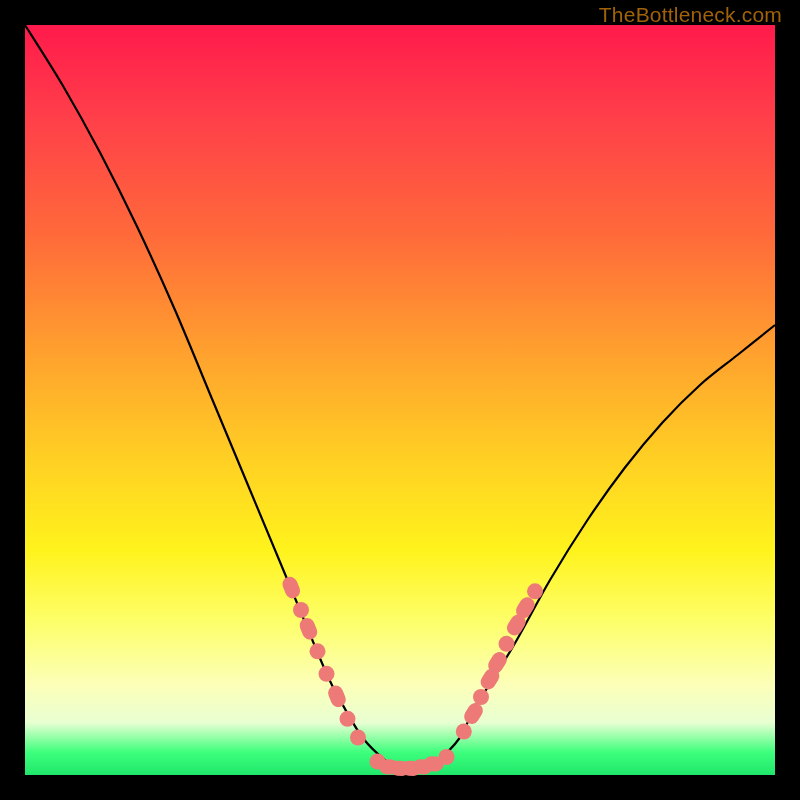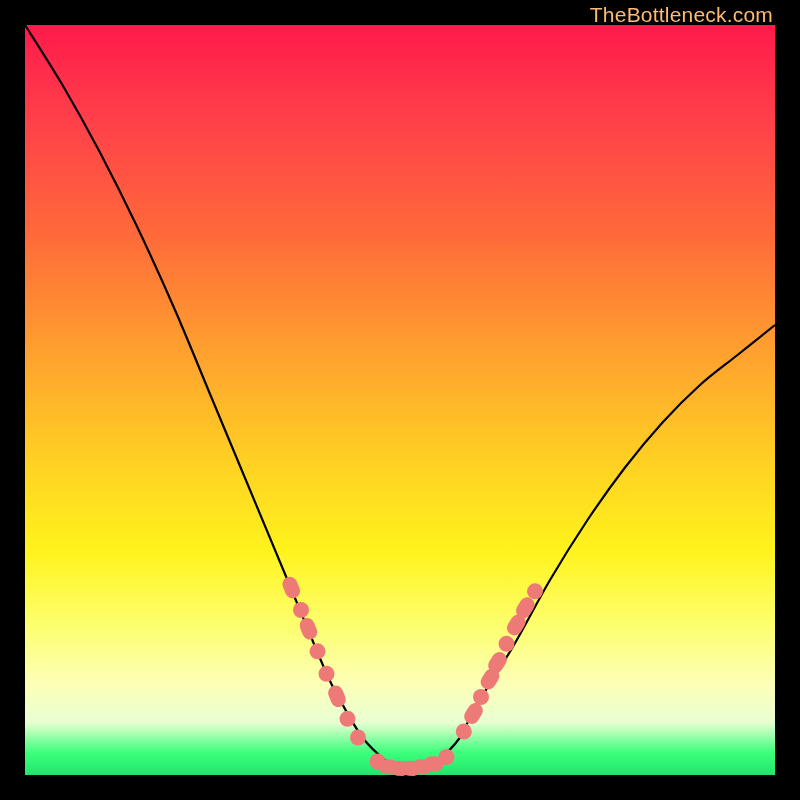--- a/index.html
+++ b/index.html
@@ -35,22 +35,22 @@
       #fdff6e 80%,
       #fcffb8 88%,
       #e8ffd2 93%,
       #3dff7c 97%,
       #1fe66b 100%
     );
   }
   .watermark {
     position: absolute;
     top: 3px;
-    right: 27px;
-    color: #fdba74;
+    right: 18px;
+    color: #a16207;
     font-size: 21px;
     font-weight: 400;
     letter-spacing: 0.2px;
   }
   svg.curve {
     position: absolute;
     left: 0;
     top: 0;
     width: 750px;
     height: 750px;

